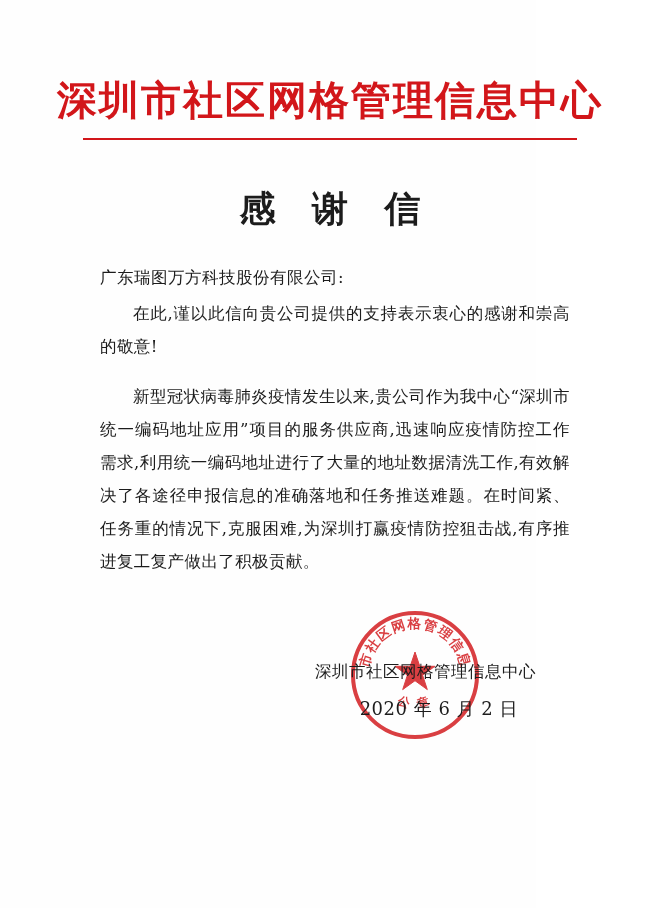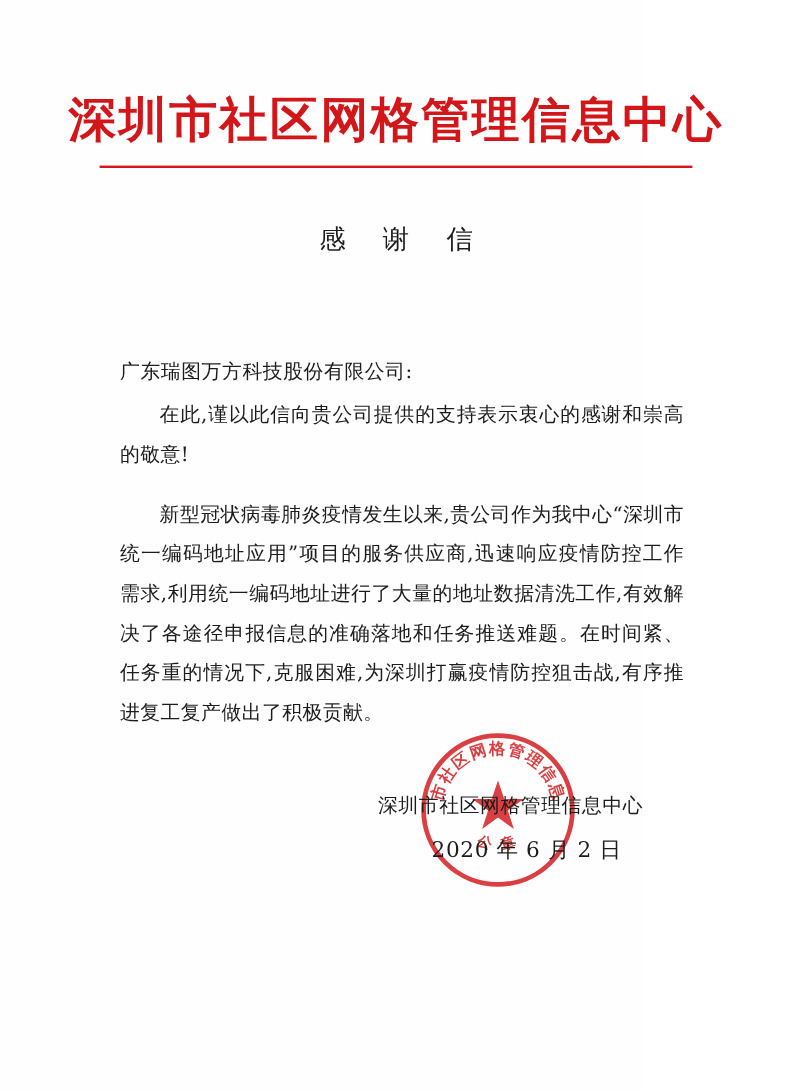--- a/index.html
+++ b/index.html
@@ -47,35 +47,34 @@
     background: #d2161a;
   }
 
   
   .doc-title {
     position: absolute;
     top: 185px;
     left: 0;
     width: 660px;
     text-align: center;
-    font-size: 22px;
-    font-weight: normal;
+    font-size: 36px;
+    font-weight: bold;
     letter-spacing: 12px;
     text-indent: 12px;
     color: #1c1c1c;
     font-family: "DejaVu Serif", "Liberation Serif", serif;
   }
 
   
   .body-area {
     position: absolute;
     top: 262px;
     left: 100px;
     width: 470px;
-    margin-top: 32px;
   }
   .salutation {
     font-size: 16.5px;
     line-height: 1.9;
     color: #1c1c1c;
     letter-spacing: 0.5px;
   }
   .para {
     font-size: 16.5px;
     line-height: 2.0;

